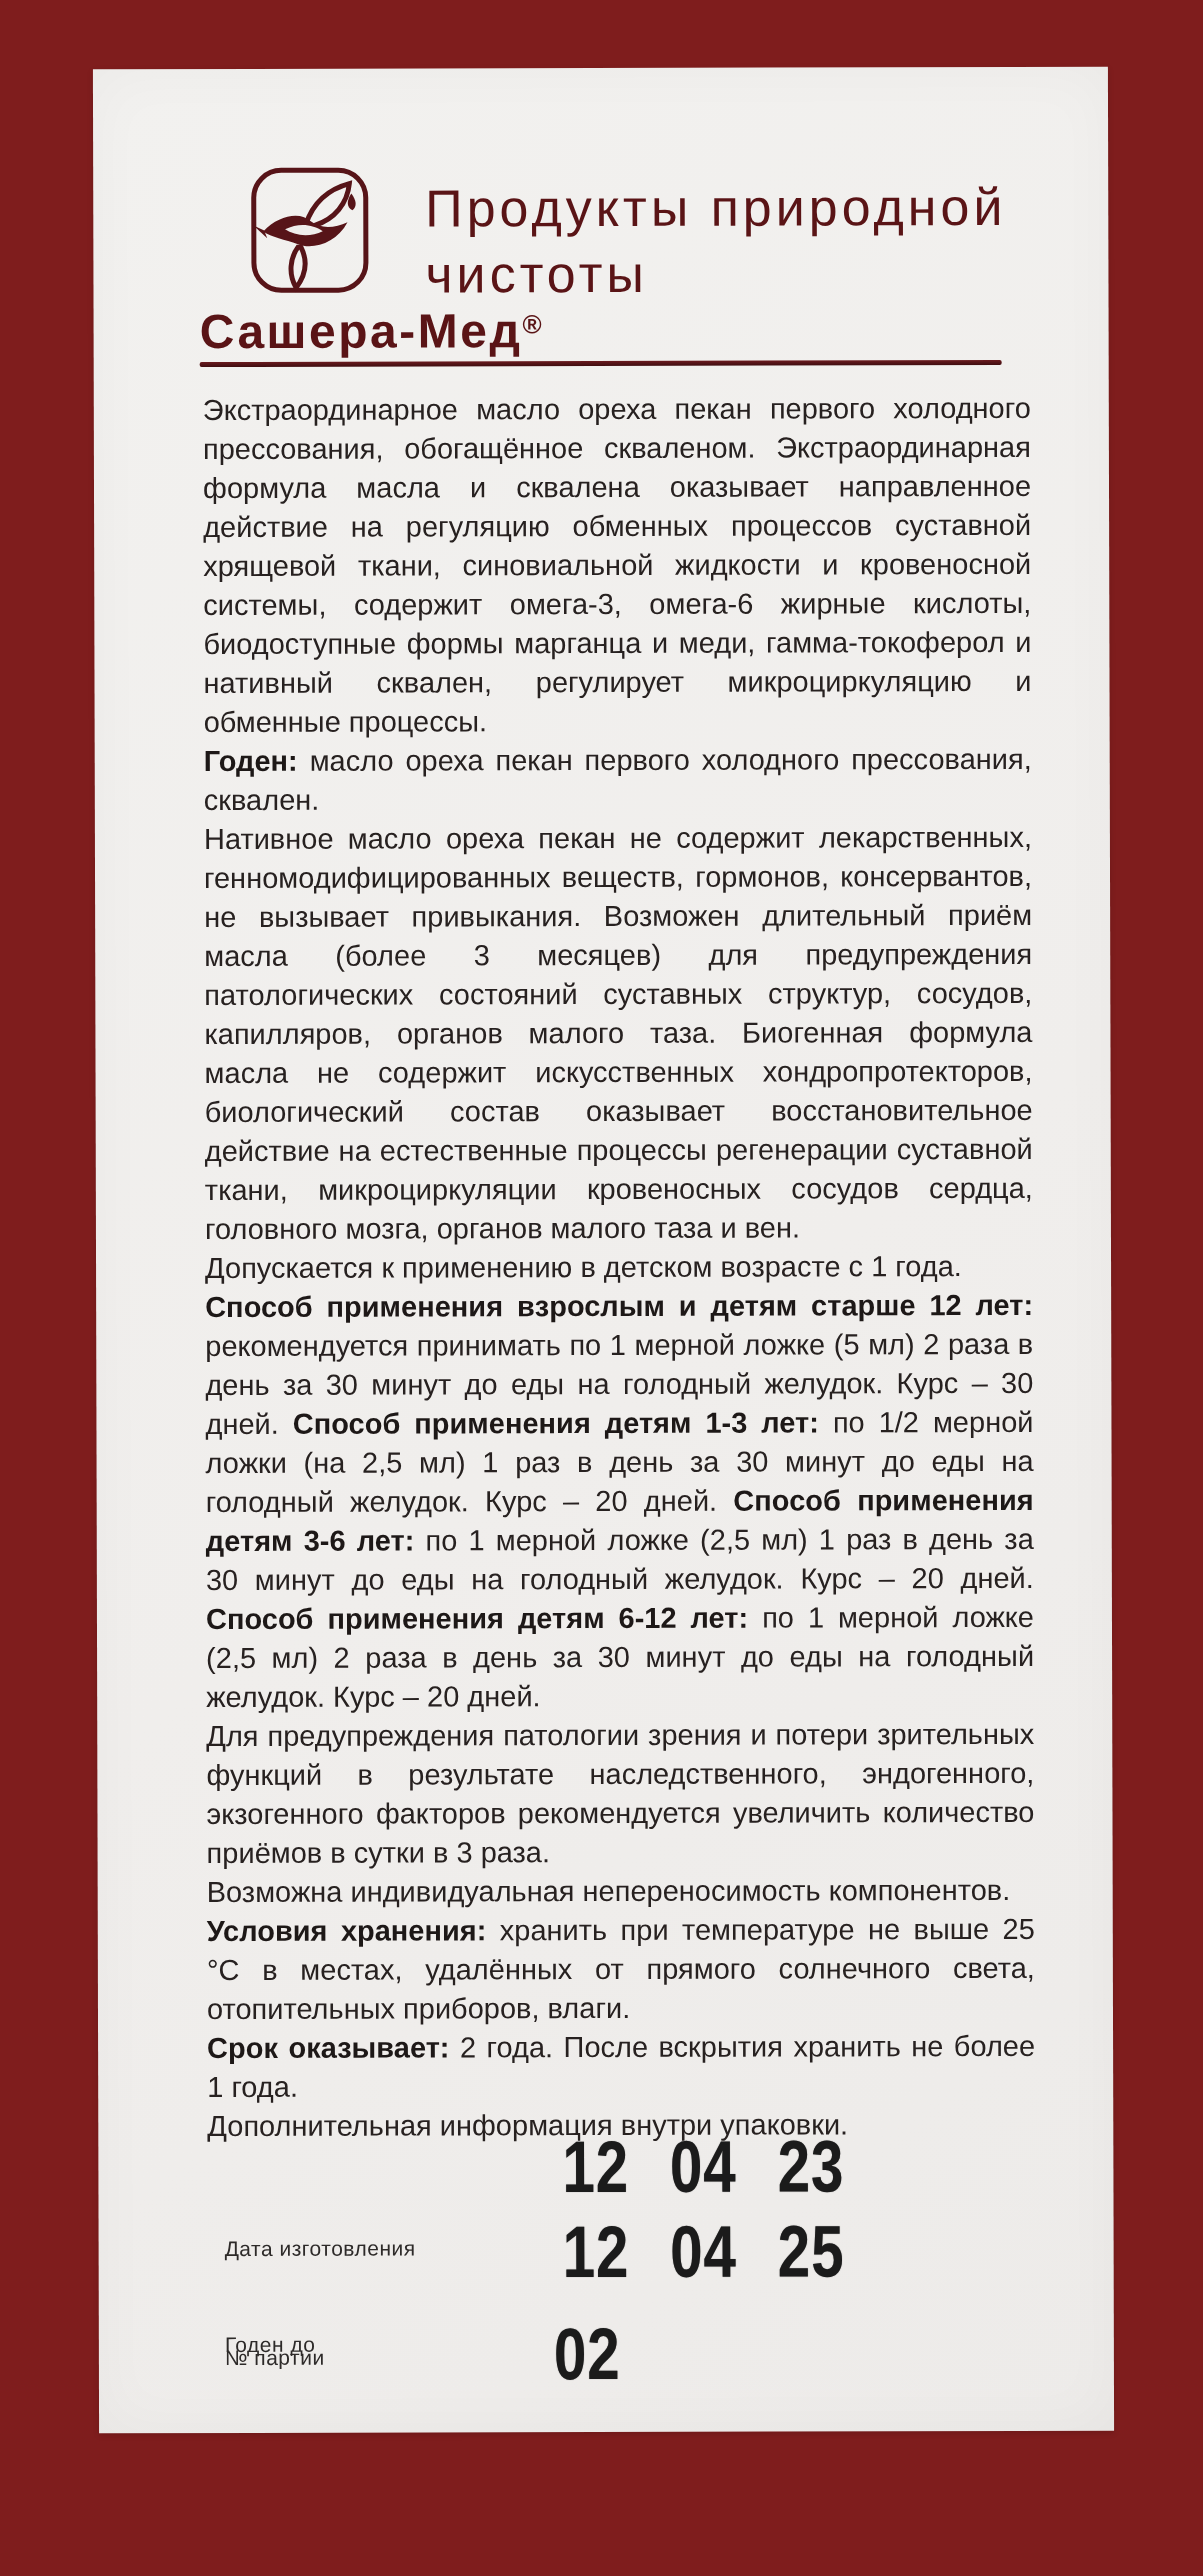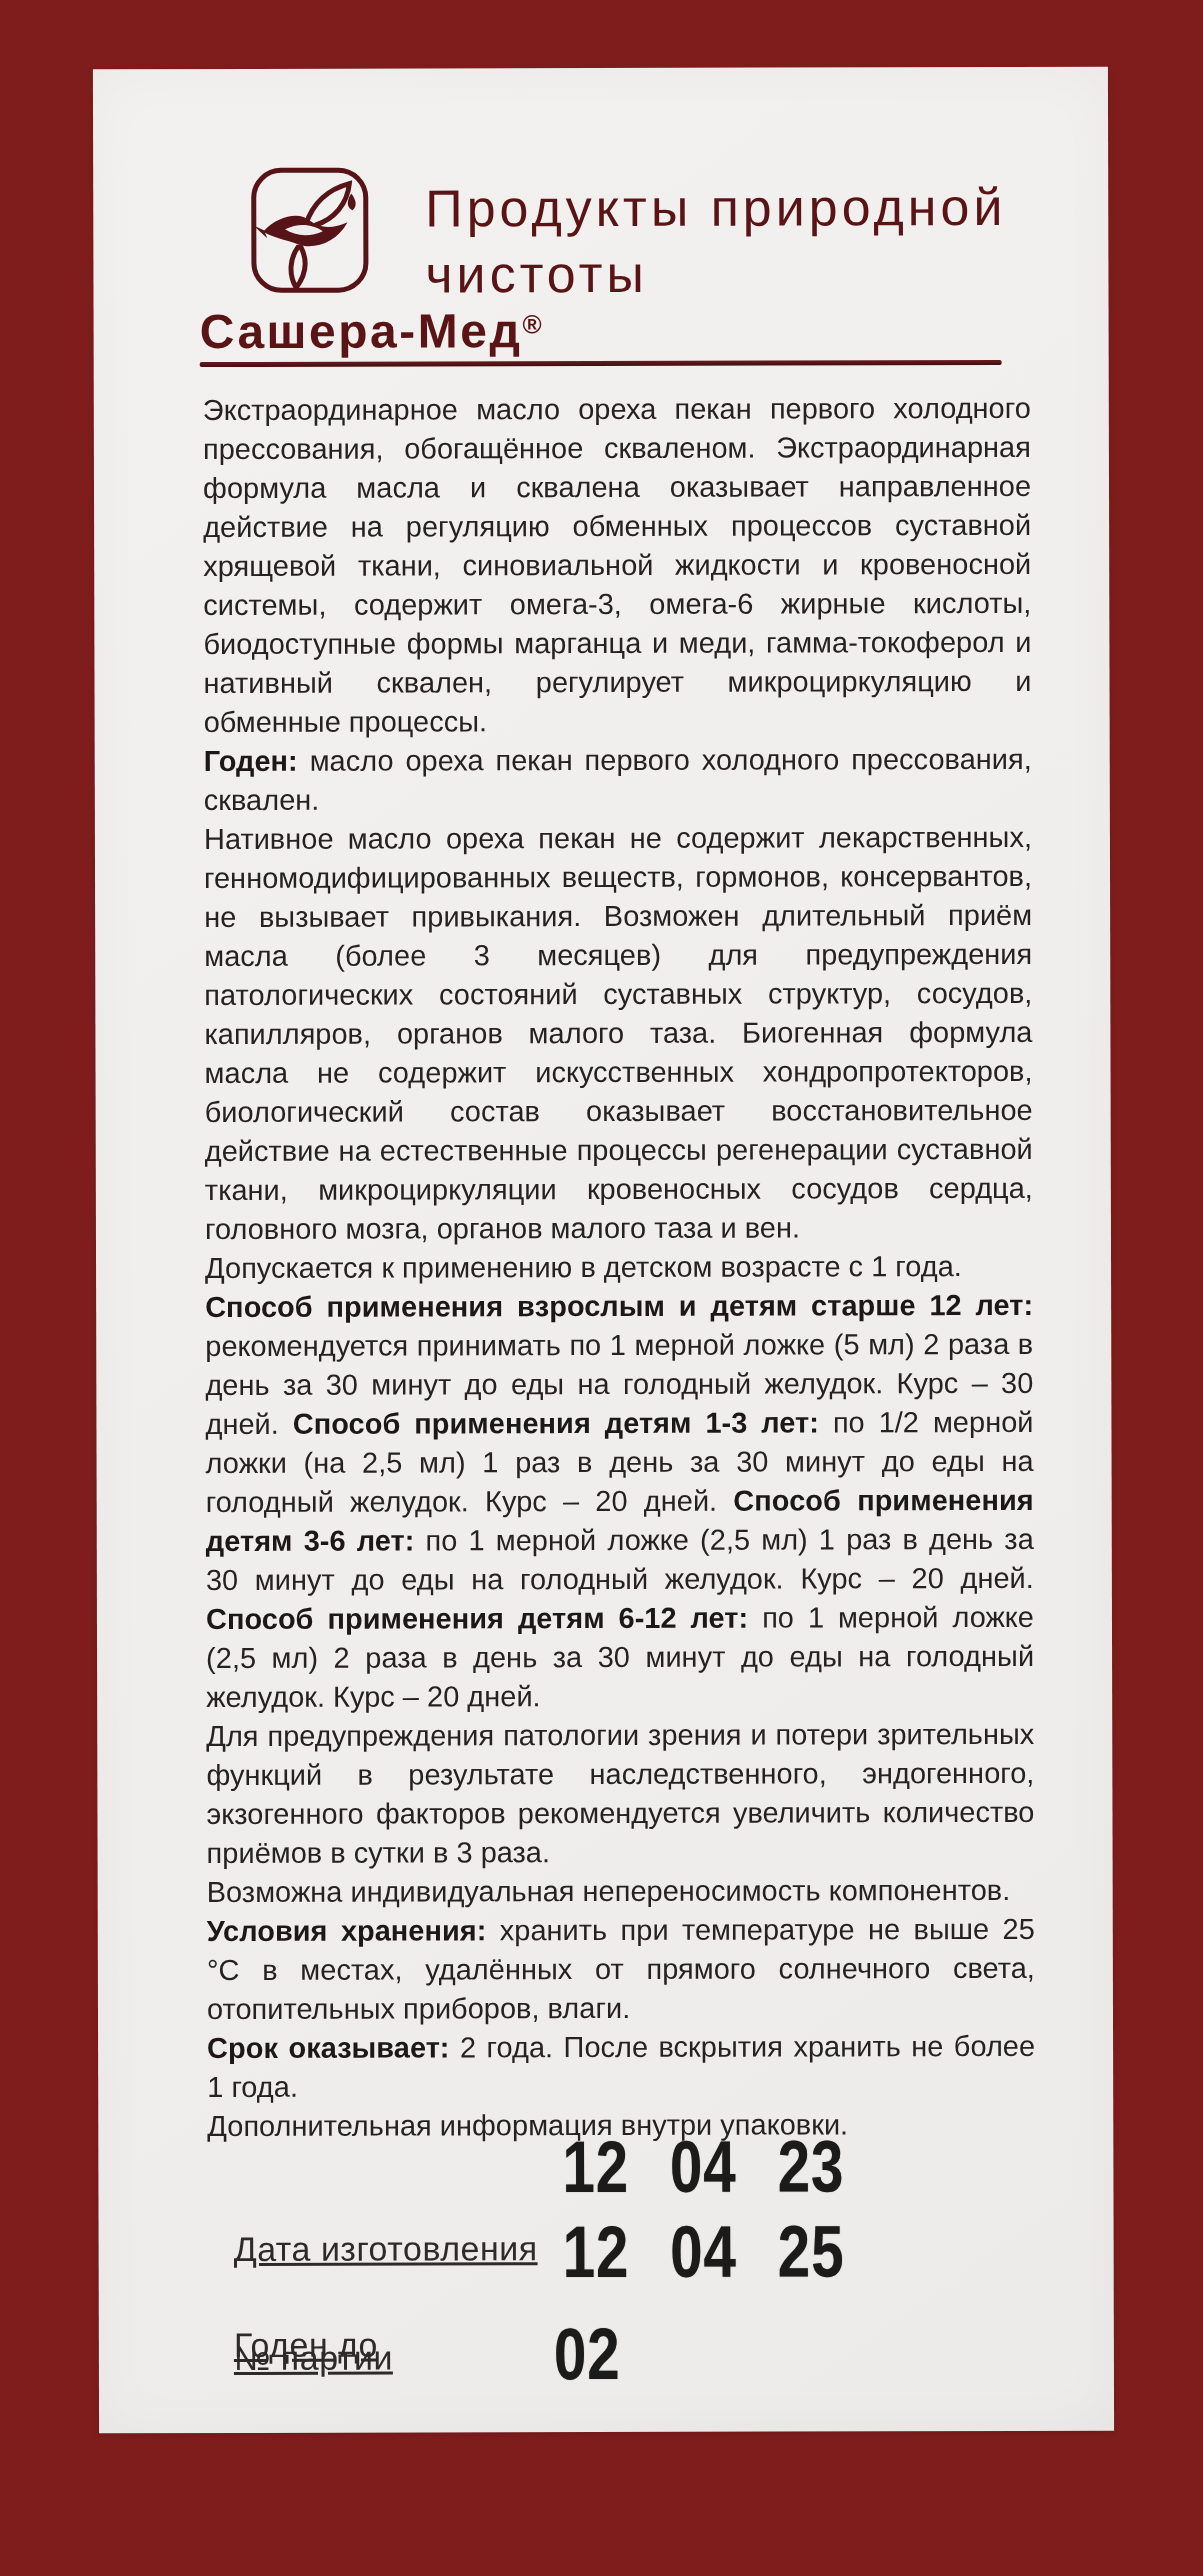--- a/index.html
+++ b/index.html
@@ -36,21 +36,21 @@
   
   .text-block{
     position:absolute;left:109px;top:322px;width:828px;
     color:#272120;font-size:29px;line-height:39px;
     text-align:justify;text-align-last:left;
   }
   .text-block p{margin:0;}
   .text-block b{font-weight:700;color:#1d1817;}
   
   .batch-label{
-    position:absolute;left:135px;color:#2d2a29;font-size:34px;line-height:34px;letter-spacing:0.5px;text-decoration:underline;
+    position:absolute;left:126px;color:#2d2a29;font-size:21px;line-height:34px;letter-spacing:0.5px;
   }
   .stamp{
     position:absolute;color:#1b1b1b;
     font-weight:700;font-size:73px;line-height:73px;letter-spacing:1px;word-spacing:30px;
     transform:scaleX(0.8);transform-origin:0 0;
     text-shadow:0 0 1px rgba(20,20,20,.55);
     white-space:pre;
   }
   .lbl-0{top:2163px;} .lbl-1{top:2218px;margin-top:41px;} .lbl-2{top:2272px;}
   .stamp-0{left:464px;top:2062px;}

